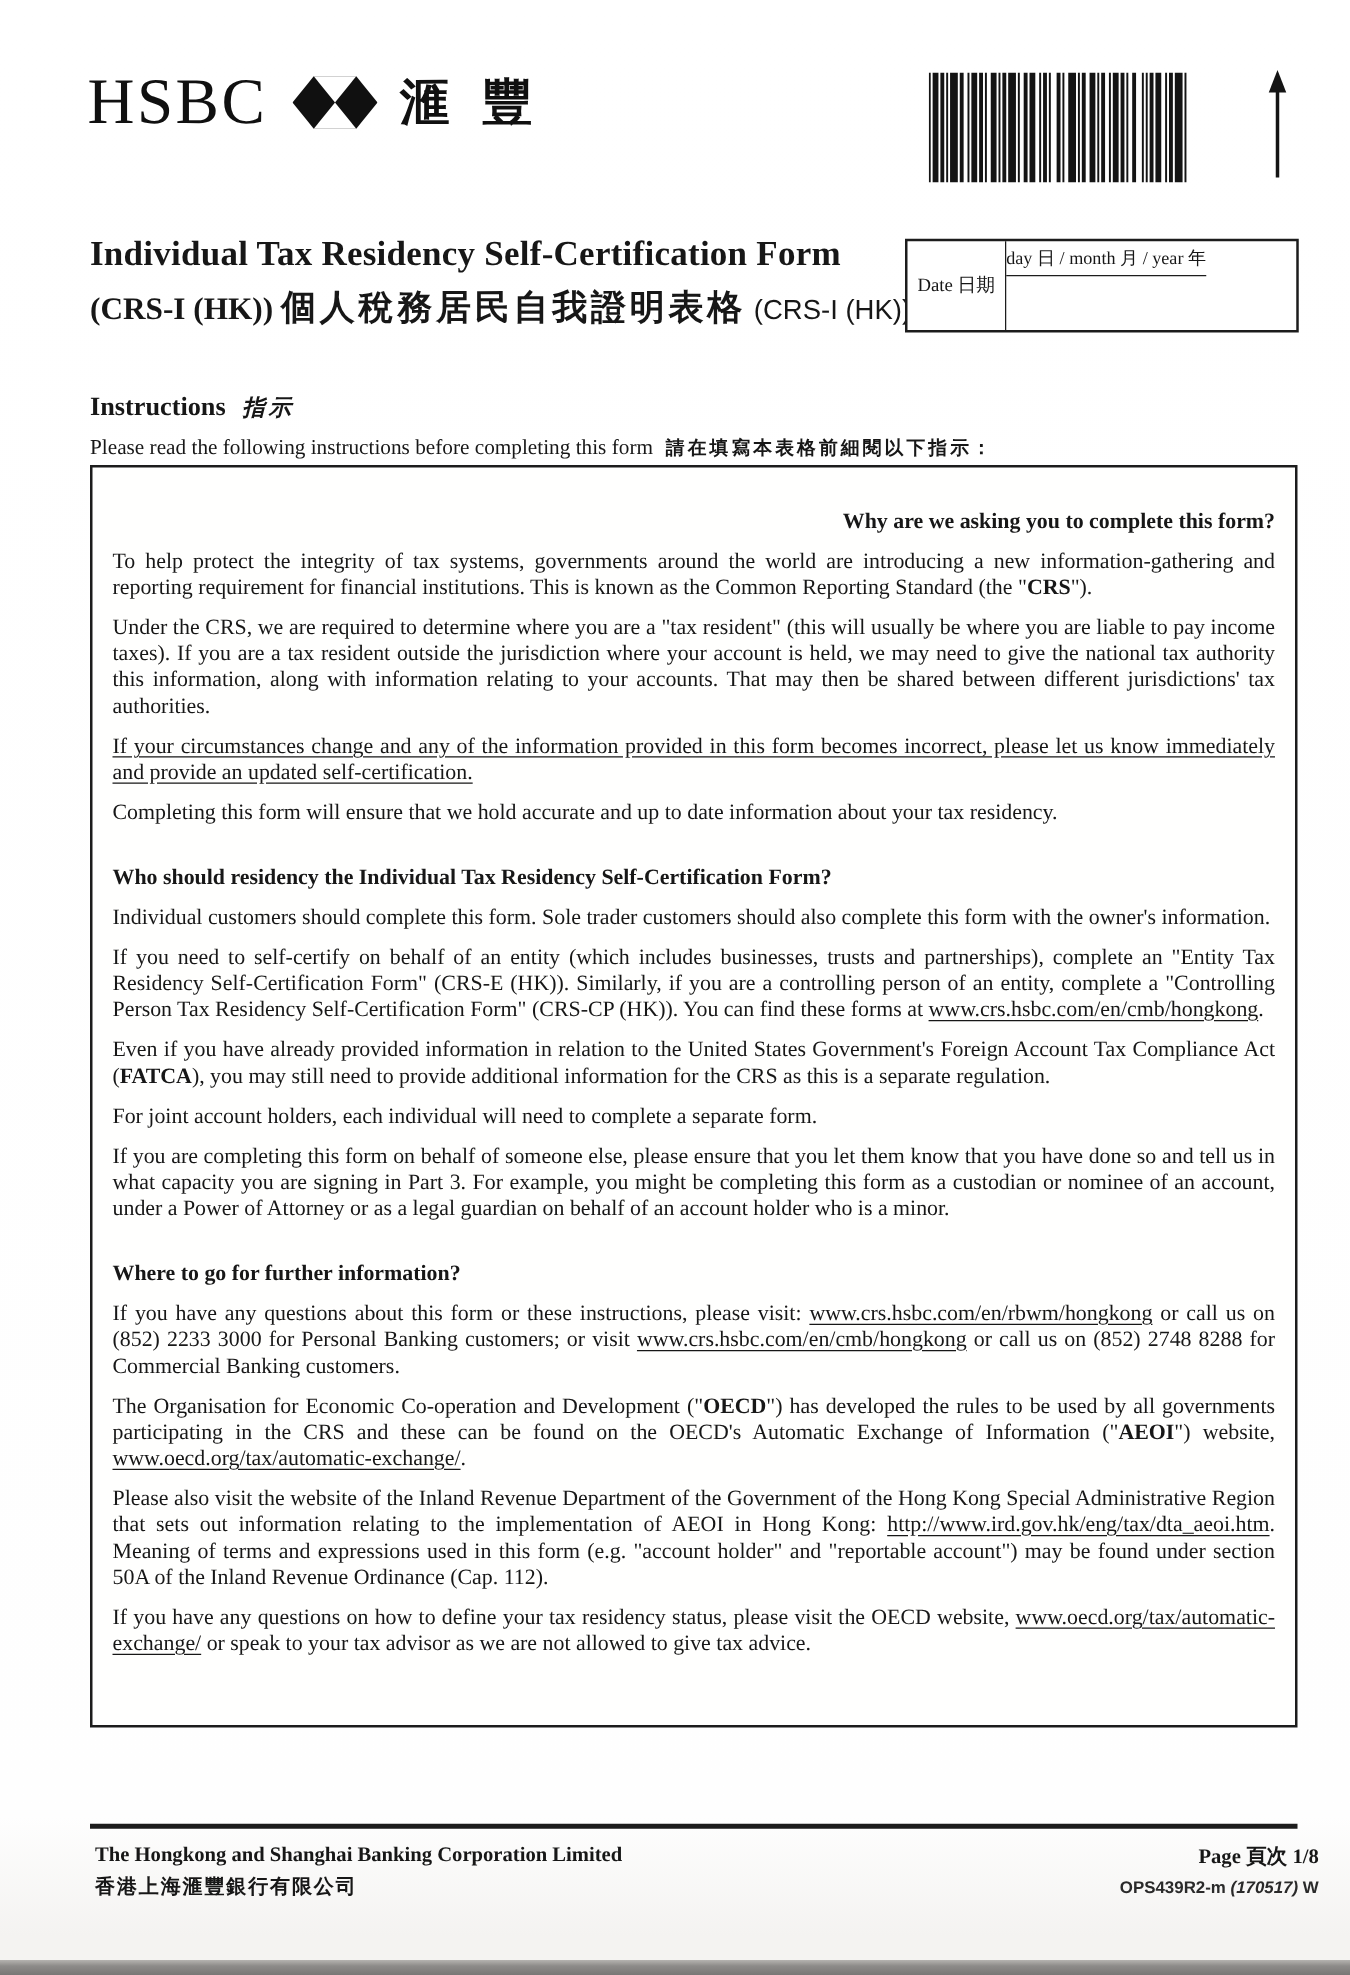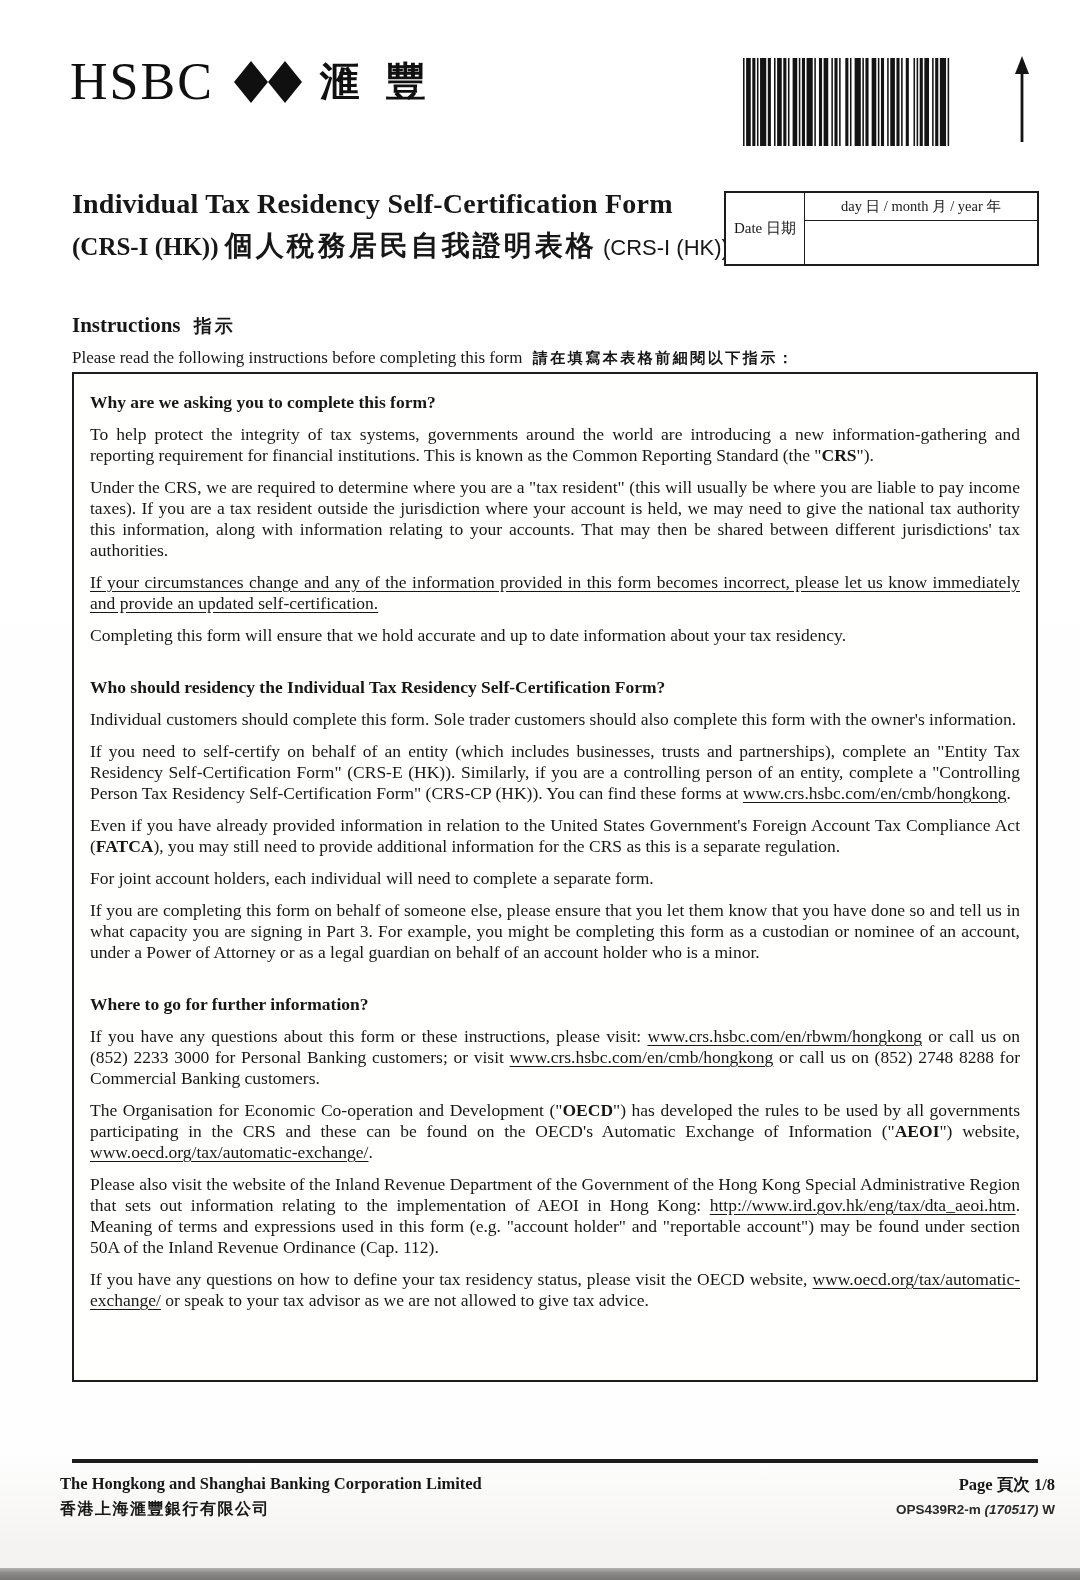--- a/index.html
+++ b/index.html
@@ -54,33 +54,33 @@
     position: absolute; left: 724px; top: 191px;
     width: 311px; height: 71px;
     border: 2px solid #1c1c1c;
     display: flex;
     background: #fff;
   }
   .date-box-label {
     width: 78px; display: flex; align-items: center; justify-content: center;
     font-size: 15px; border-right: 1.5px solid #1c1c1c;
   }
-  .date-box-right { flex: 1; display: flex; flex-direction: column; }
+  .date-box-right { flex: 1; display: flex; }
   .date-box-header {
     height: 27px; display: flex; align-items: center; justify-content: center;
     font-size: 14.5px; border-bottom: 1.5px solid #1c1c1c;
   }
   .date-box-value { flex: 1; }
 
   
   .instr-heading {
     position: absolute; left: 72px; top: 313px;
     font-size: 21px; font-weight: 700;
   }
-  .instr-heading .cjk { font-size: 18px; letter-spacing: 3px; margin-left: 8px; }
+  .instr-heading .cjk { font-size: 18px; letter-spacing: 3px; margin-left: 8px; font-style: italic; }
   .instr-intro {
     position: absolute; left: 72px; top: 348px;
     font-size: 17px;
   }
   .instr-intro .cjk {
     font-size: 15px; font-weight: 700; letter-spacing: 2.5px; margin-left: 6px;
     font-family: "Liberation Sans", sans-serif;
   }
   .instr-box {
     position: absolute; left: 72px; top: 372px;
@@ -88,35 +88,35 @@
     border: 2px solid #1c1c1c;
     padding: 12px 16px 0 16px;
     box-sizing: border-box;
     overflow: hidden;
     background: #fffffe;
   }
   .box-heading {
     font-size: 17.5px; font-weight: 700;
     margin: 31px 0 4px 0;
   }
-  .box-heading:first-child { margin-top: 6px; }
+  .box-heading:first-child { margin-top: 20px; text-align: right; }
   .box-para {
     font-size: 17.5px; line-height: 21px;
     text-align: justify;
     margin: 11px 0 0 0;
   }
   .box-para .b { font-weight: 700; }
   .box-para .u { text-decoration: underline; text-underline-offset: 3px; }
 
   
   .footer-rule {
     position: absolute; left: 72px; top: 1459px;
     width: 966px; height: 3.5px; background: #1c1c1c;
   }
-  .footer-left { position: absolute; left: 60px; top: 1474px; }
+  .footer-left { position: absolute; left: 76px; top: 1474px; }
   .footer-company-en { font-size: 16.5px; font-weight: 700; }
   .footer-company-cjk { font-size: 16px; font-weight: 700; letter-spacing: 1.5px; margin-top: 5px; }
   .footer-right { position: absolute; right: 45px; top: 1474px; text-align: right; }
   .footer-page { font-size: 16.5px; font-weight: 600; }
   .footer-code {
     font-size: 13.5px; margin-top: 6px;
     font-family: "Liberation Sans", sans-serif; color: #2a2a2a; font-weight: bold;
   }
   .footer-code .it { font-style: italic; }
 </style>

